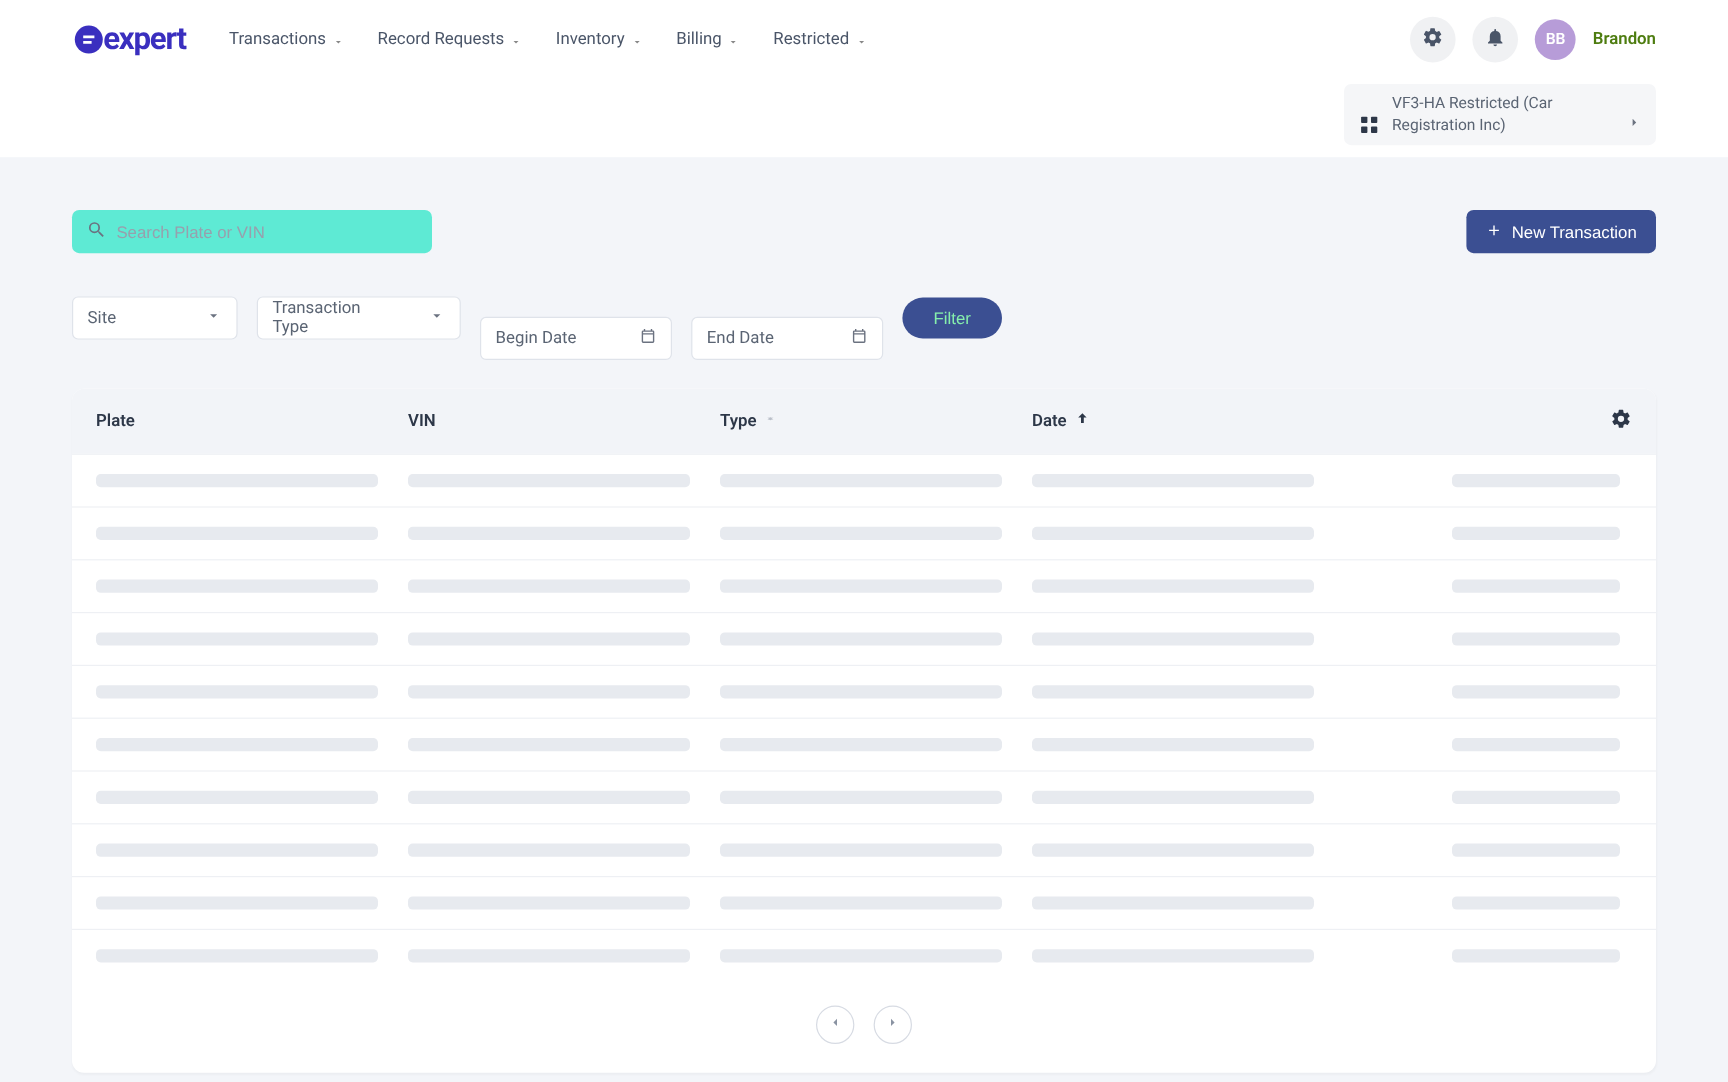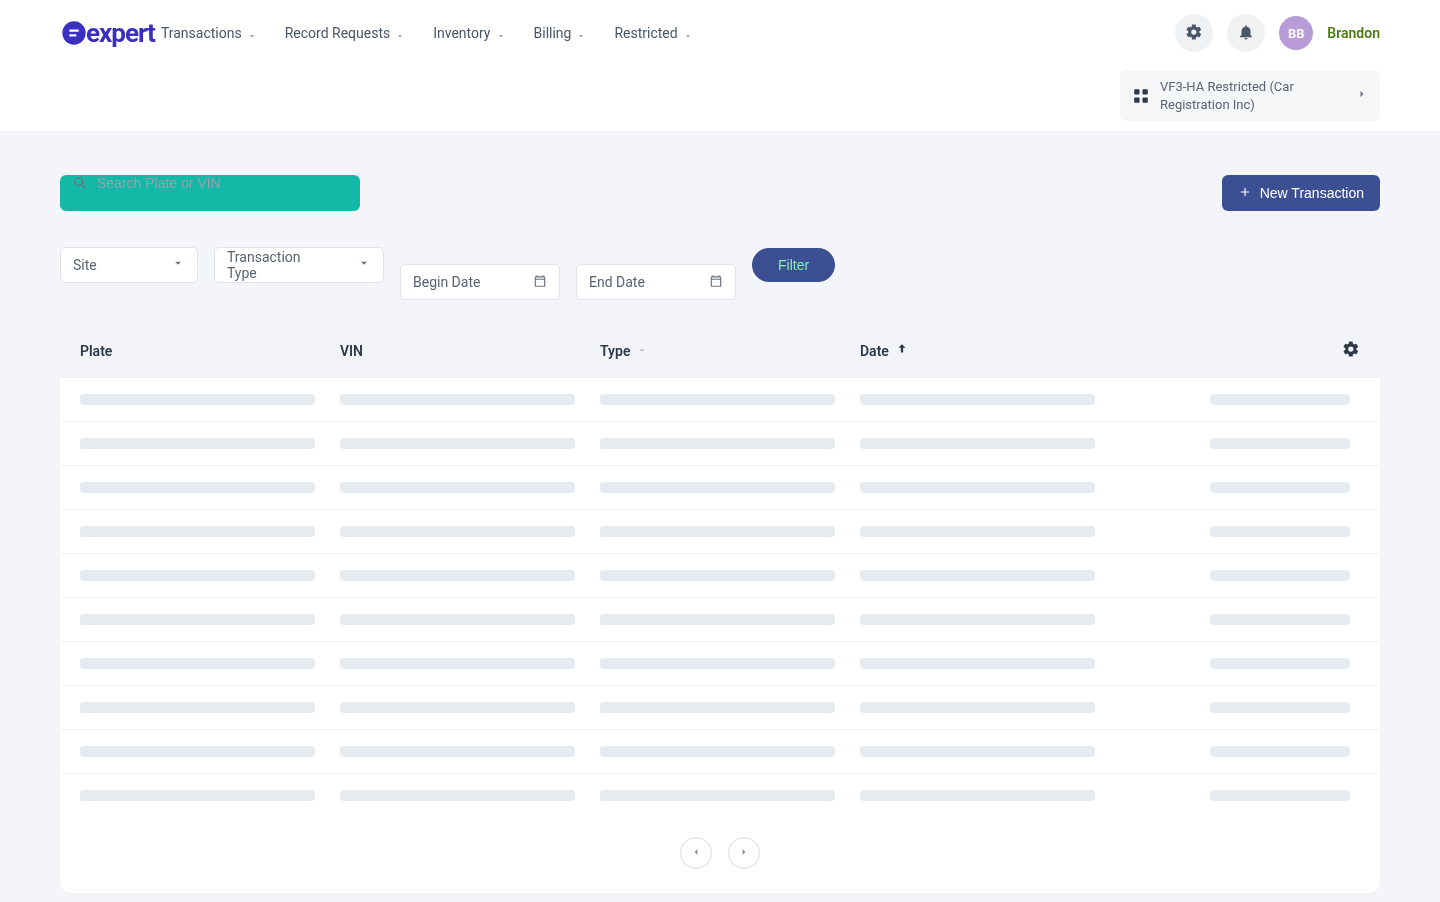--- a/index.html
+++ b/index.html
@@ -7,20 +7,21 @@
     font-family: -apple-system, BlinkMacSystemFont, "Segoe UI", Roboto, "Helvetica Neue", Arial, sans-serif;
     background: #fff;
     color: #2d3748;
     font-size: 14px;
   }
   .topbar {
     display: flex;
     align-items: center;
     padding: 14px 60px 14px 60px;
     background: #fff;
+    gap: 30px;
   }
   .logo {
     font-size: 26px;
     font-weight: 700;
     letter-spacing: -1px;
     color: #3a2fbf;
     display:flex;
     align-items:center;
     gap:0;
   }
@@ -60,21 +61,21 @@
     display:flex;align-items:center;justify-content:center;
   }
   .username { font-weight:600;color:#4d7c0f;font-size:14px; }
 
   .context-row {
     display:flex;justify-content:flex-end;
     padding: 4px 60px 10px 60px;
     background:#fff;
   }
   .context-chip {
-    display:flex;align-items:center;gap:10px;
+    display:flex;align-items:flex-end;gap:10px;
     background:#f5f6f8;border-radius:6px;
     padding:8px 12px;
     max-width:260px;
     cursor:pointer;
     color:#5a6473;
     font-size:13px;
     line-height:1.35;
   }
   .context-chip .grid-icon{width:18px;height:18px;flex-shrink:0;}
   .context-chip .grid-icon svg{width:18px;height:18px;fill:#2d3748;}
@@ -84,22 +85,22 @@
   .page-body {
     background:#f3f5f9;
     padding: 44px 60px 60px 60px;
     min-height: 780px;
   }
   .controls-top {
     display:flex;align-items:center;justify-content:space-between;
     margin-bottom:18px;
   }
   .search-box {
-    background:#14b8a6;border-radius:6px;
-    display:flex;align-items:flex-start;
+    background:#5eead4;border-radius:6px;
+    display:flex;align-items:center;
     padding:0 12px;
     width:300px;height:36px;
     gap:8px;
   }
   .search-box svg{width:17px;height:17px;fill:#6b7280;}
   .search-box input{
     border:none;background:transparent;outline:none;
     font-size:14px;color:#4a5568;flex:1;
   }
   .search-box input::placeholder{color:#97a0ad;}

